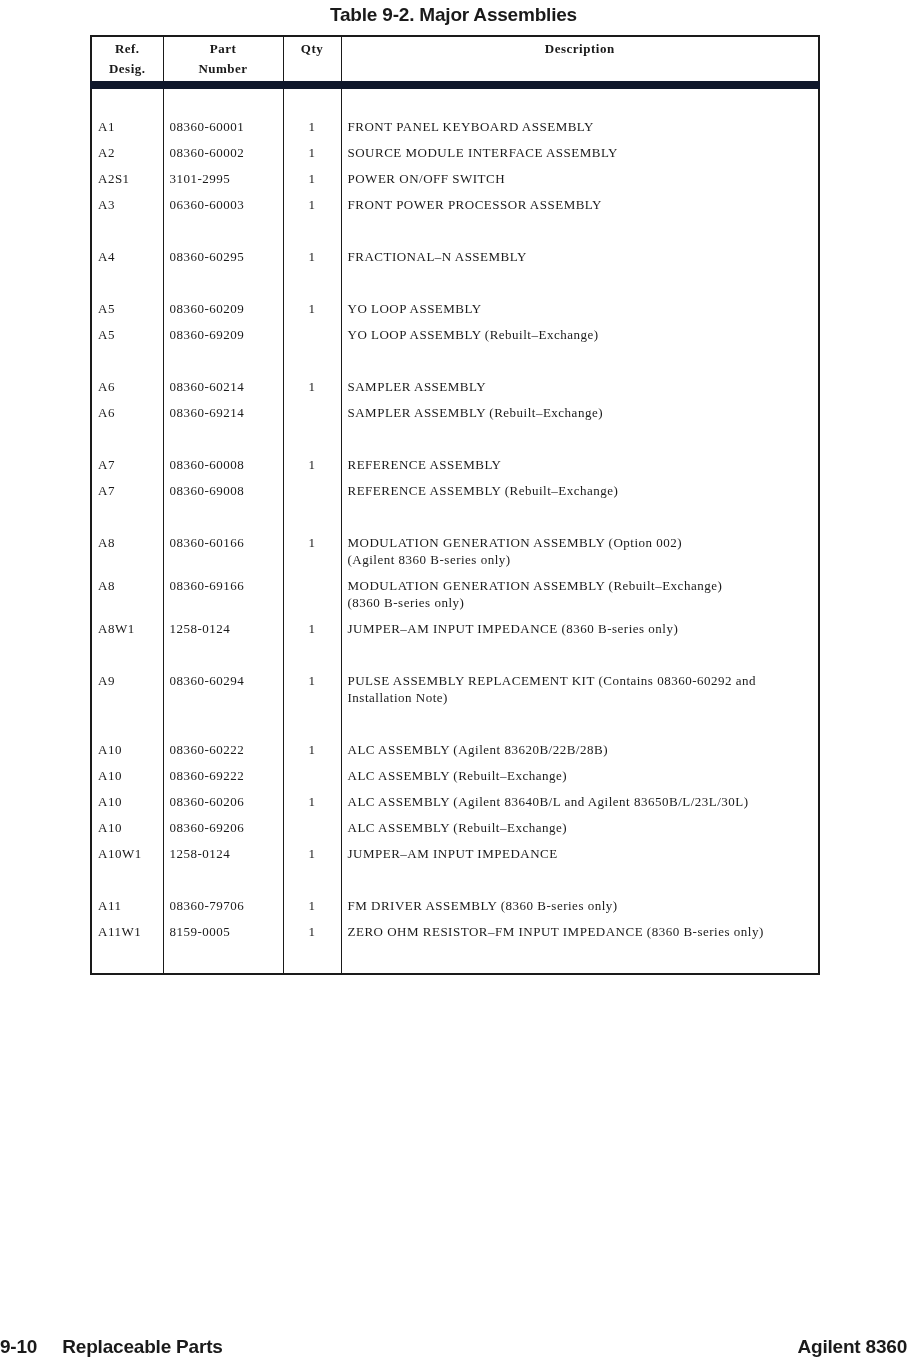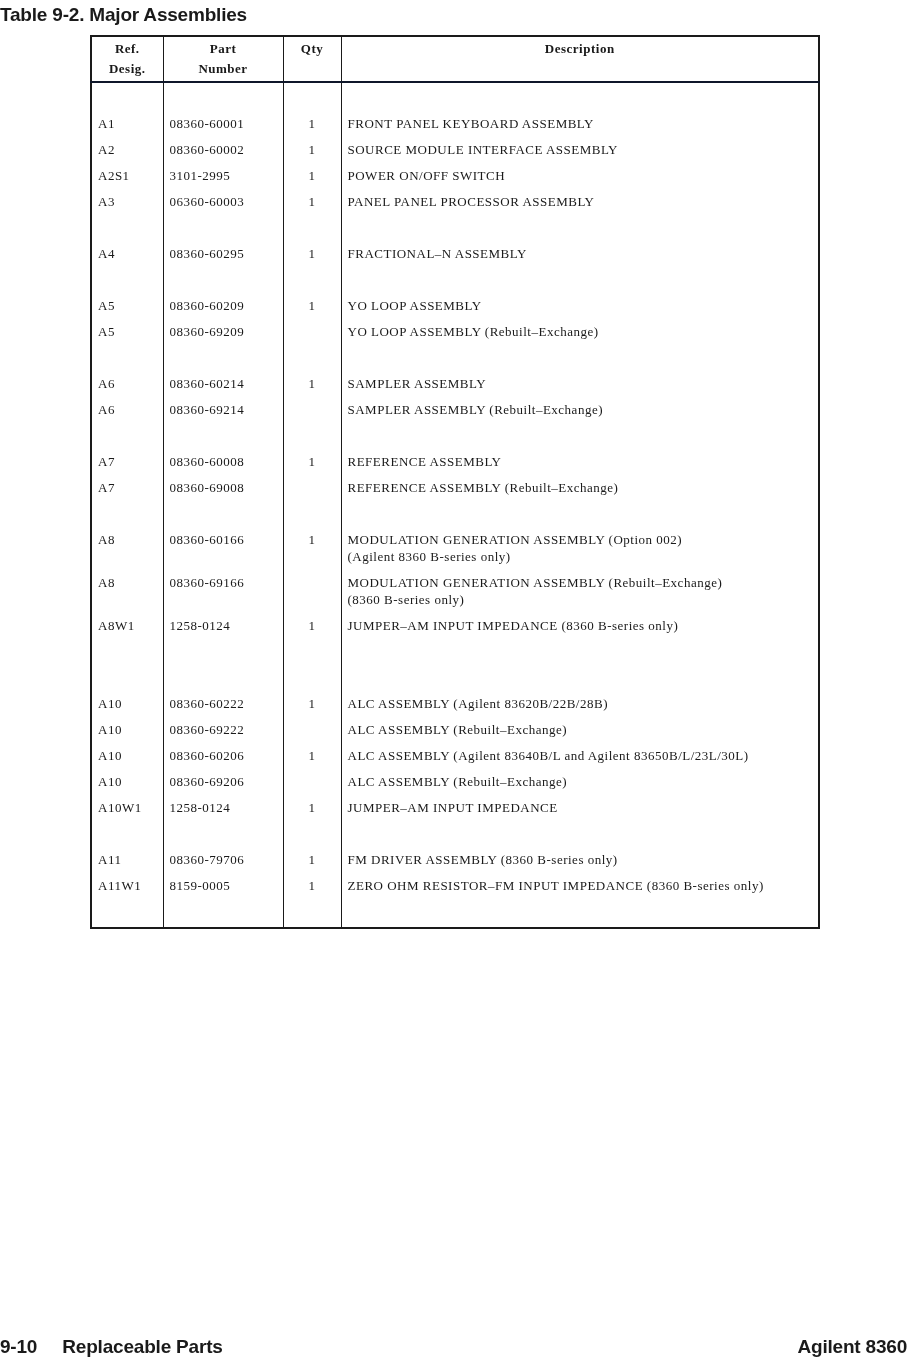--- a/index.html
+++ b/index.html
@@ -5,37 +5,37 @@
   html, body { margin: 0; padding: 0; }
   body {
     width: 907px; height: 1363px;
     background: #ffffff; color: #1a1a1a;
     font-family: "Liberation Serif", serif;
     position: relative; overflow: hidden;
   }
   .title {
     font-family: "Liberation Sans", sans-serif;
     font-weight: bold; font-size: 19px; letter-spacing: -0.2px;
-    padding-top: 4px;
+    text-align: center; padding-top: 4px;
   }
   table.parts {
     border-collapse: collapse; table-layout: fixed;
     width: 728px; margin: 9px 0 0 90px;
     border: 2px solid #1a1a1a;
   }
   th, td {
     font-size: 13px; letter-spacing: 0.5px;
     vertical-align: top; overflow: hidden;
   }
   th {
     font-weight: bold; text-align: center;
     line-height: 20px; padding: 2px 0;
     white-space: pre-line;
   }
-  thead tr { border-bottom: 2px solid #0f172a; }
+  thead tr { border-bottom: 8px solid #0f172a; }
   th + th, td + td { border-left: 1px solid #1a1a1a; }
   td { line-height: 17px; padding: 5px 6px 4px; }
   td.c-qty { text-align: center; }
   td.c-desc { white-space: pre-line; margin-left: 48px; }
   tr.spacer td { padding: 0; }
   .footer {
     position: absolute; left: 0; right: 0; bottom: 5px;
     display: flex; justify-content: space-between; align-items: flex-end;
     font-family: "Liberation Sans", sans-serif;
     font-weight: bold; font-size: 19px; letter-spacing: -0.2px;
@@ -88,21 +88,21 @@
         <tr>
           <td class="c-ref">A2S1</td>
           <td class="c-part">3101-2995</td>
           <td class="c-qty">1</td>
           <td class="c-desc">POWER ON/OFF SWITCH</td>
         </tr>
         <tr>
           <td class="c-ref">A3</td>
           <td class="c-part">06360-60003</td>
           <td class="c-qty">1</td>
-          <td class="c-desc">PANEL PANEL PROCESSOR ASSEMBLY</td>
+          <td class="c-desc">FRONT POWER PROCESSOR ASSEMBLY</td>
         </tr>
         <tr class="spacer" style="height: 26px;">
           <td></td>
           <td></td>
           <td></td>
           <td></td>
         </tr>
         <tr>
           <td class="c-ref">A4</td>
           <td class="c-part">08360-60295</td>
@@ -187,20 +187,27 @@
           <td class="c-ref">A8W1</td>
           <td class="c-part">1258-0124</td>
           <td class="c-qty">1</td>
           <td class="c-desc">JUMPER–AM INPUT IMPEDANCE (8360 B-series only)</td>
         </tr>
         <tr class="spacer" style="height: 26px;">
           <td></td>
           <td></td>
           <td></td>
           <td></td>
+        </tr>
+        <tr>
+          <td class="c-ref">A9</td>
+          <td class="c-part">08360-60294</td>
+          <td class="c-qty">1</td>
+          <td class="c-desc">PULSE ASSEMBLY REPLACEMENT KIT (Contains 08360-60292 and
+Installation Note)</td>
         </tr>
         <tr class="spacer" style="height: 26px;">
           <td></td>
           <td></td>
           <td></td>
           <td></td>
         </tr>
         <tr>
           <td class="c-ref">A10</td>
           <td class="c-part">08360-60222</td>

